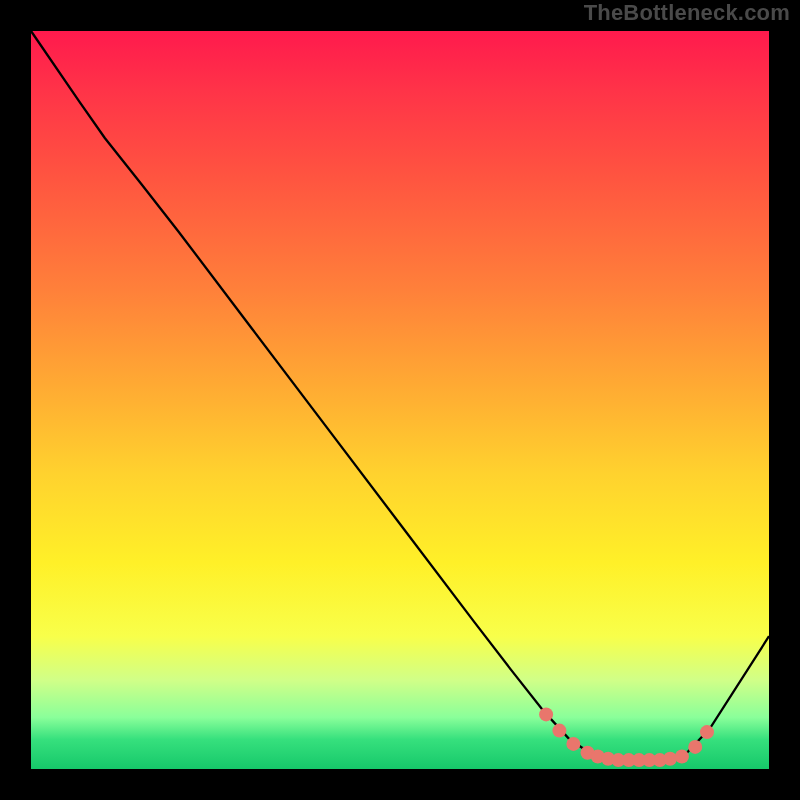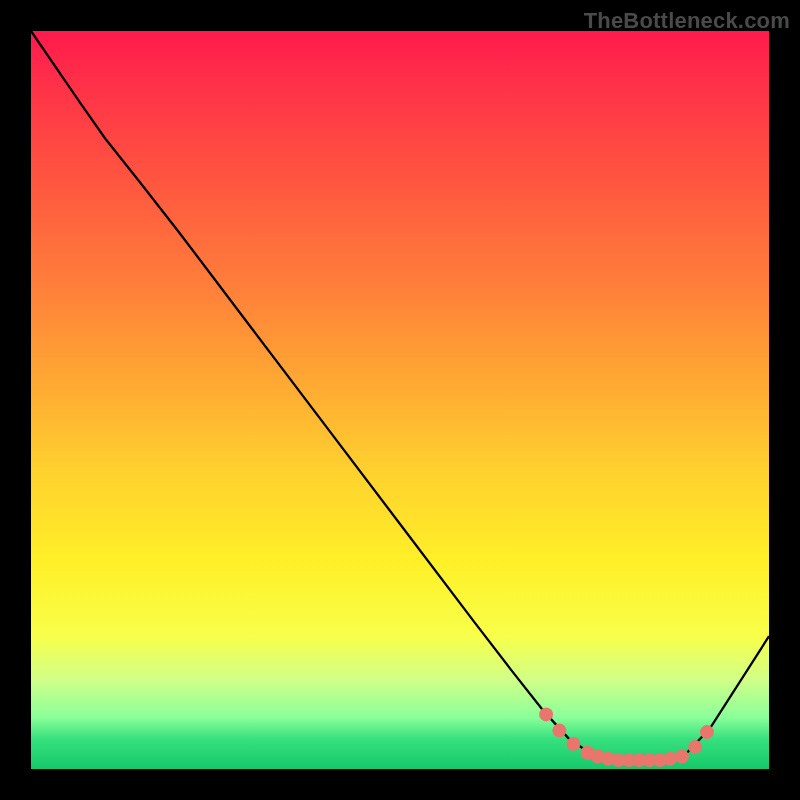--- a/index.html
+++ b/index.html
@@ -12,21 +12,21 @@
     overflow: hidden;
   }
   .frame {
     position: relative;
     width: 800px;
     height: 800px;
     background: #000;
   }
   .watermark {
     position: absolute;
-    top: 8px;
+    top: 0;
     right: 10px;
     color: #4a4a4a;
     font-size: 22px;
     font-weight: 600;
     letter-spacing: 0.2px;
     z-index: 20;
   }
   .plot-area {
     position: absolute;
     left: 31px;

